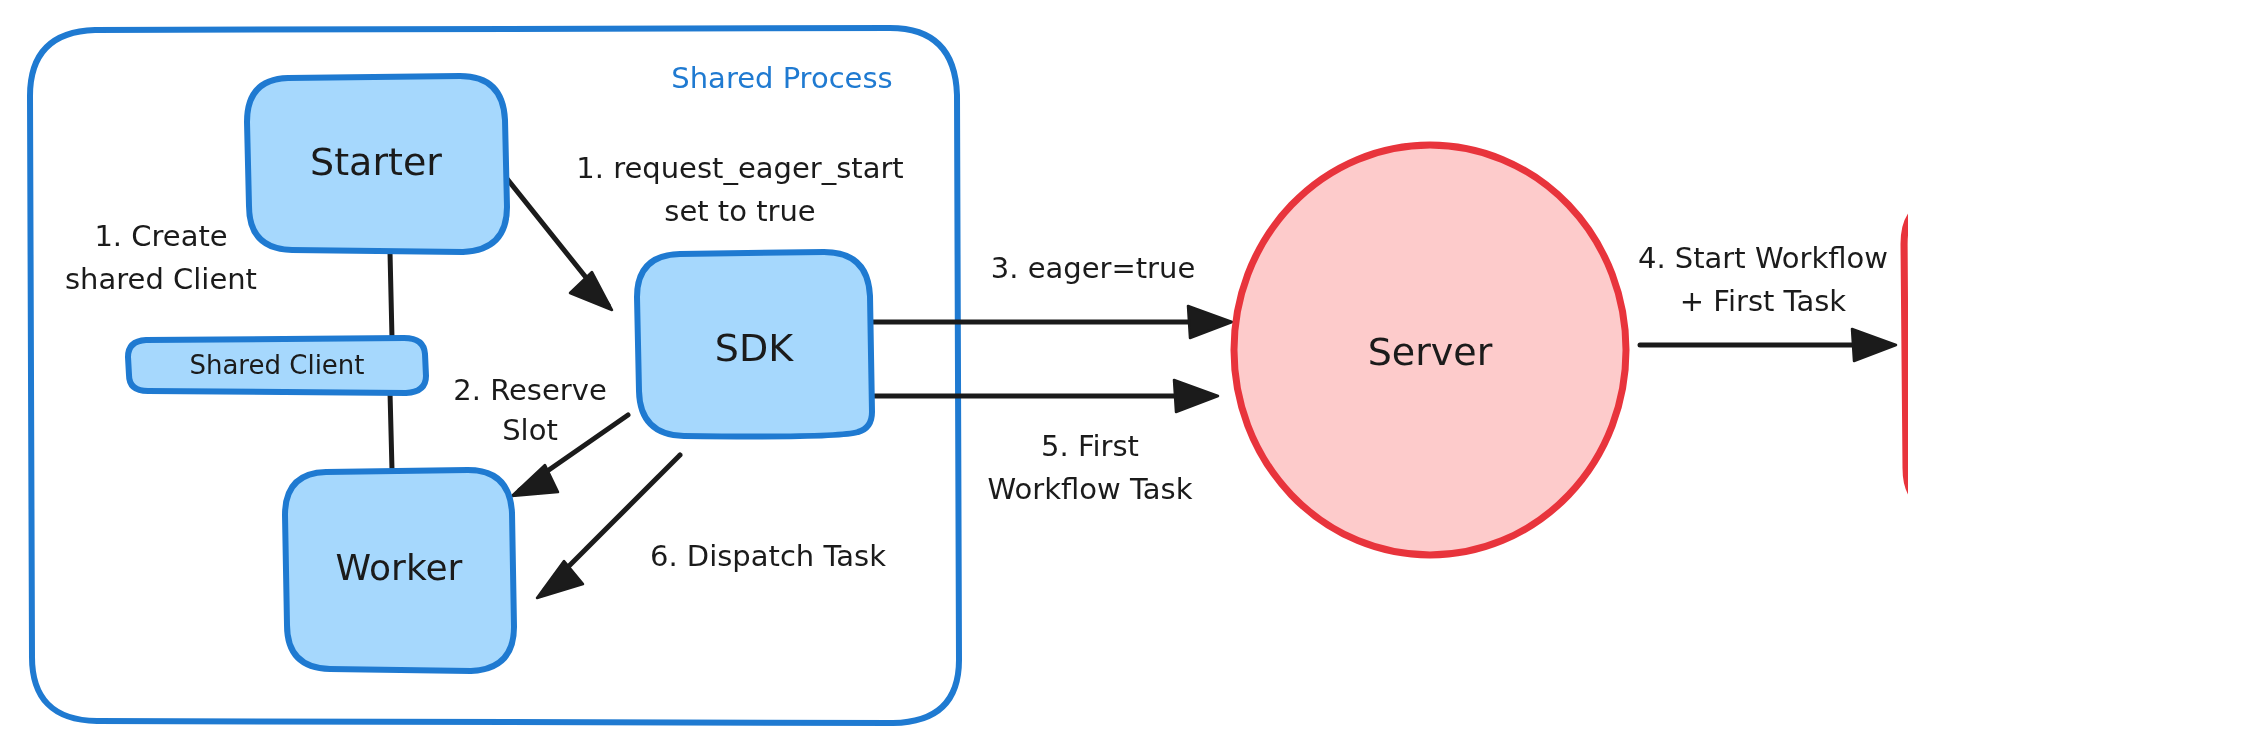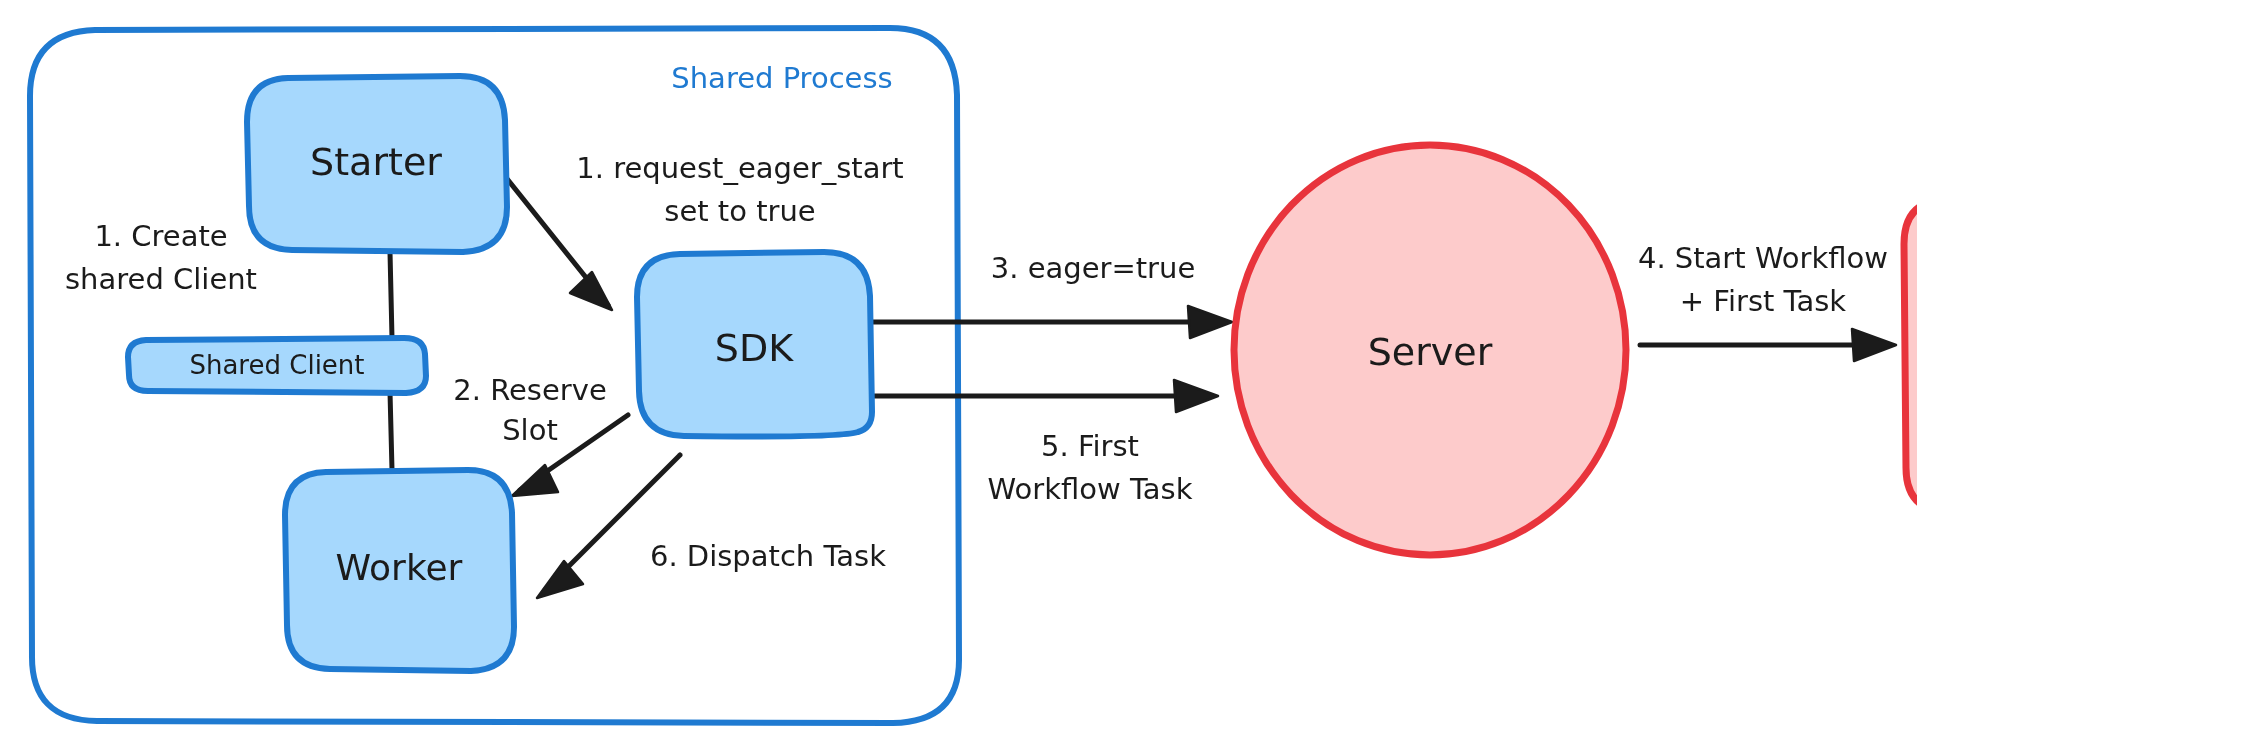--- a/index.html
+++ b/index.html
@@ -9,21 +9,20 @@
   }
   body {
     font-family: "DejaVu Sans", sans-serif;
   }
   #canvas {
     position: relative;
     width: 1908px;
     height: 754px;
     background: #ffffff;
     overflow: hidden;
-    padding-left: 9px;
   }
   #diagram-svg {
     position: absolute;
     left: 0;
     top: 0;
     width: 2248px;
     height: 754px;
   }
   .node-label {
     font-family: "DejaVu Sans", sans-serif;

